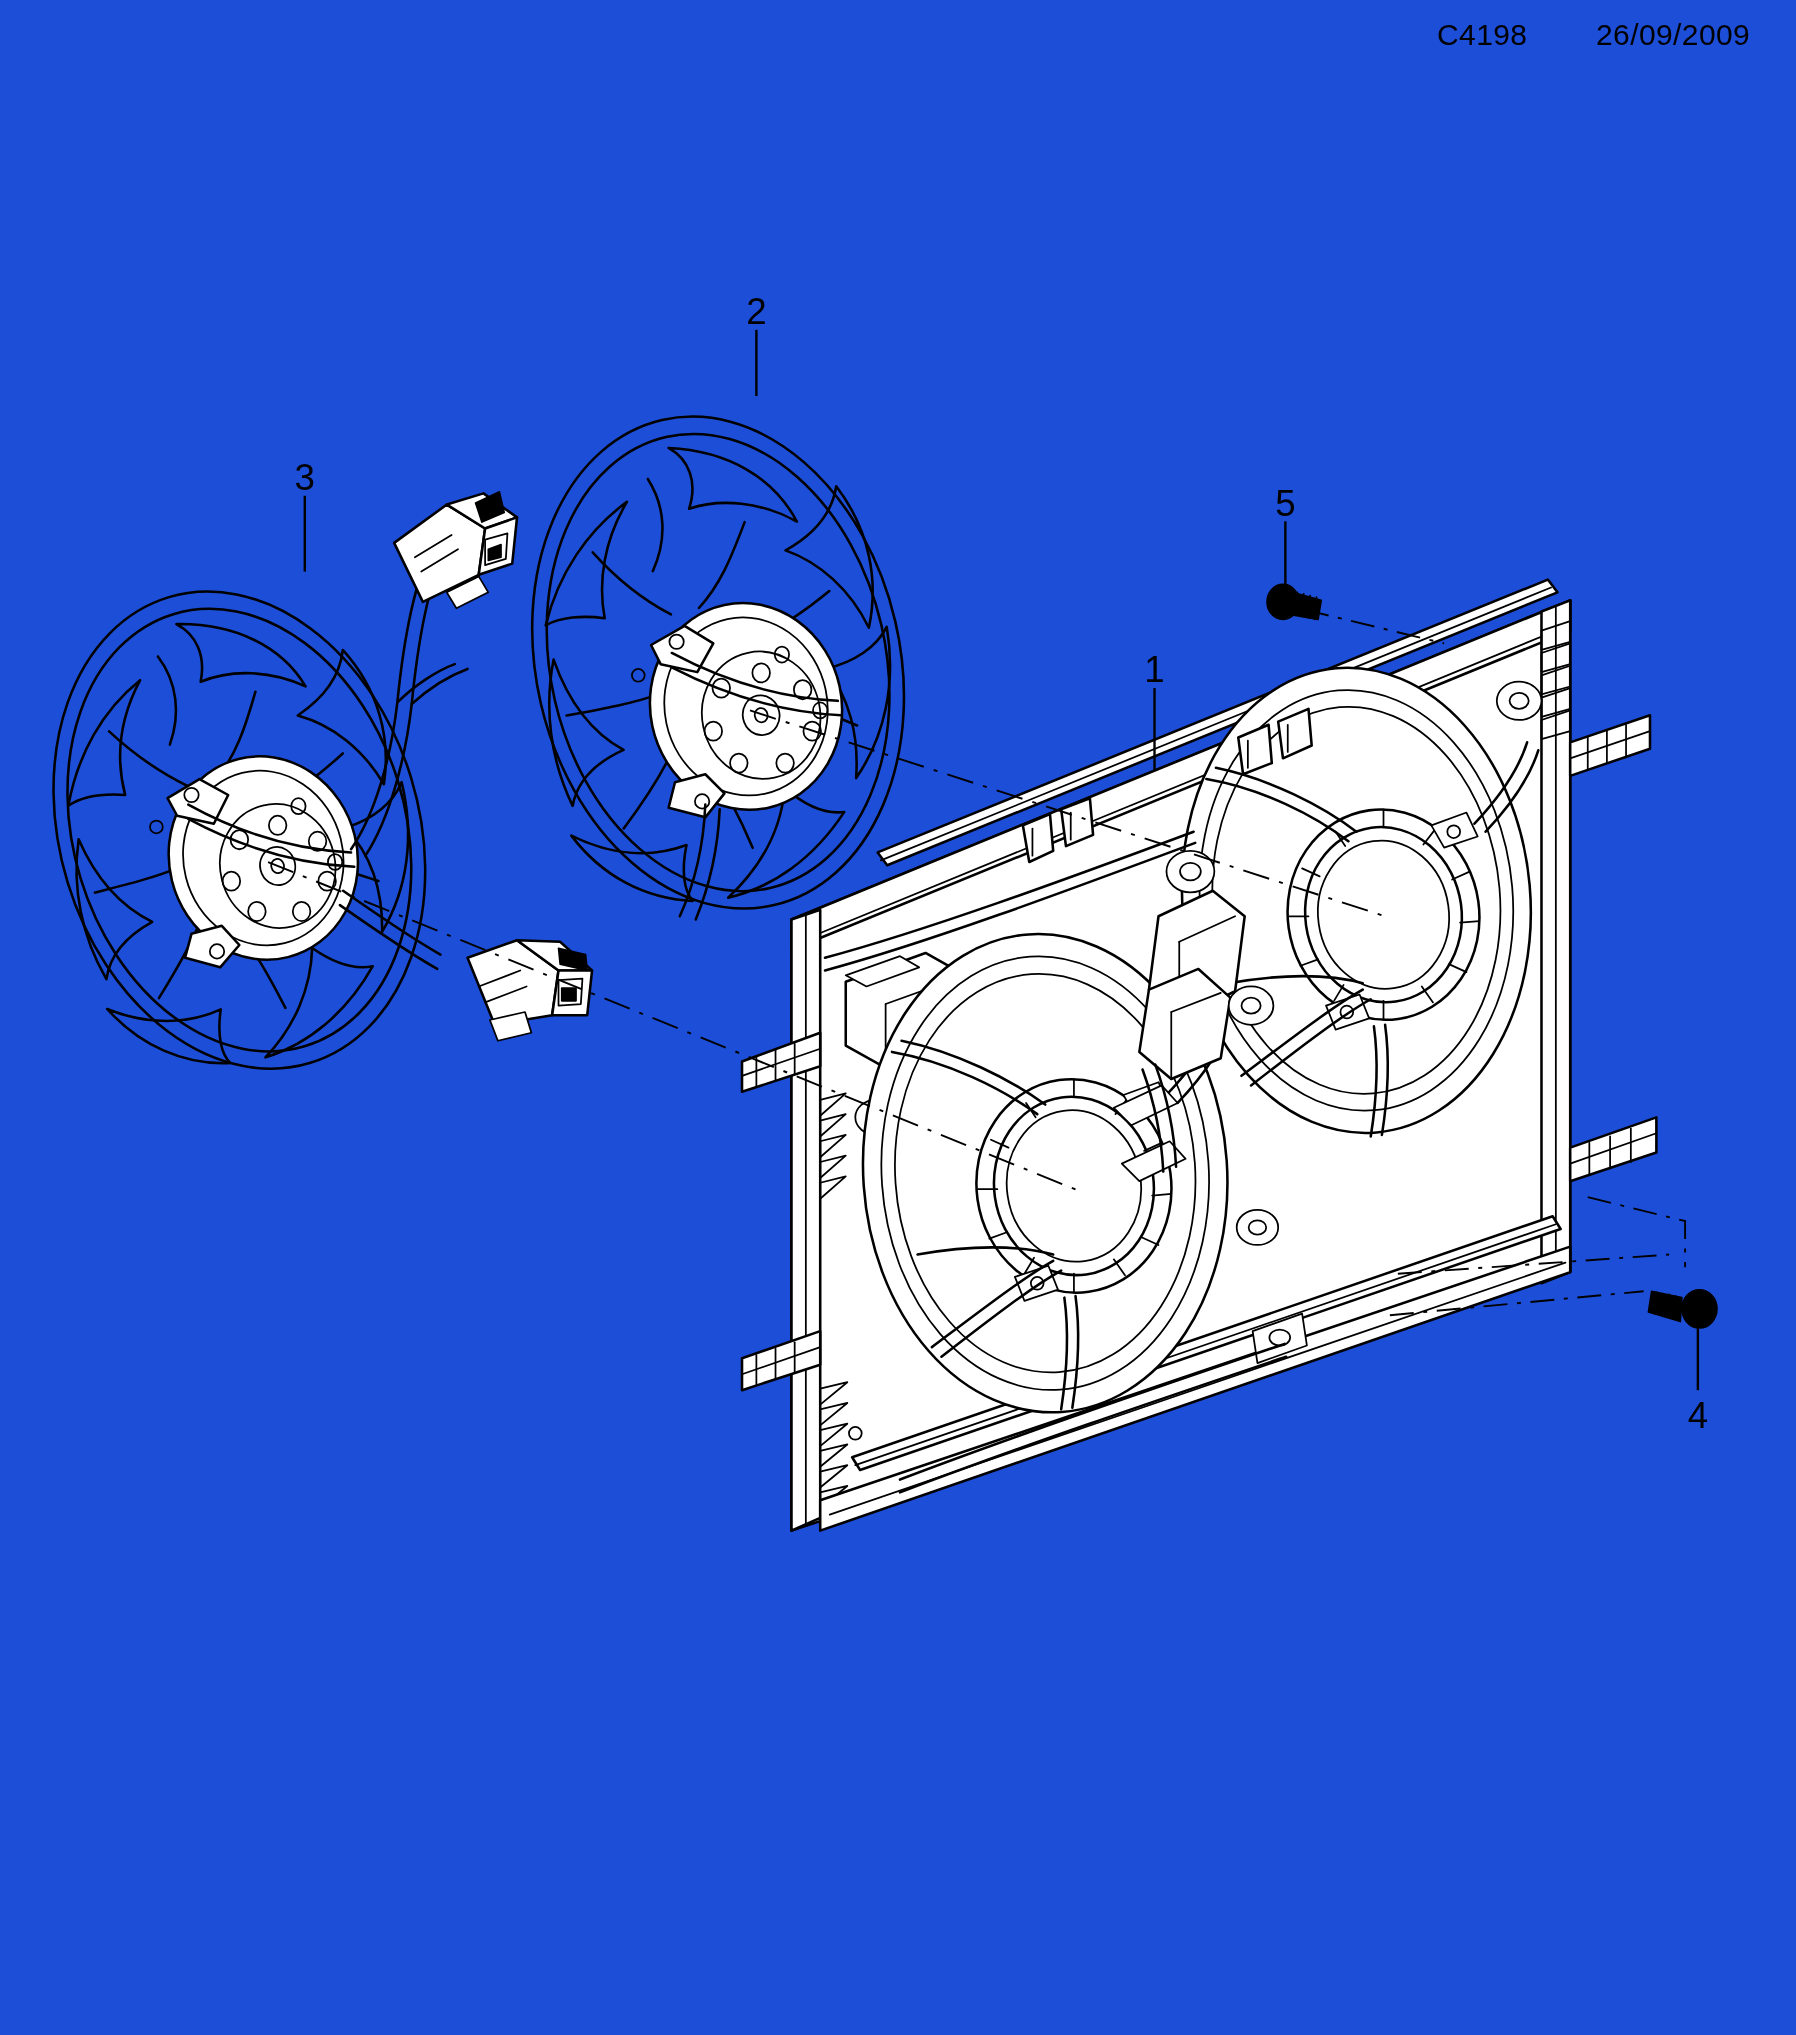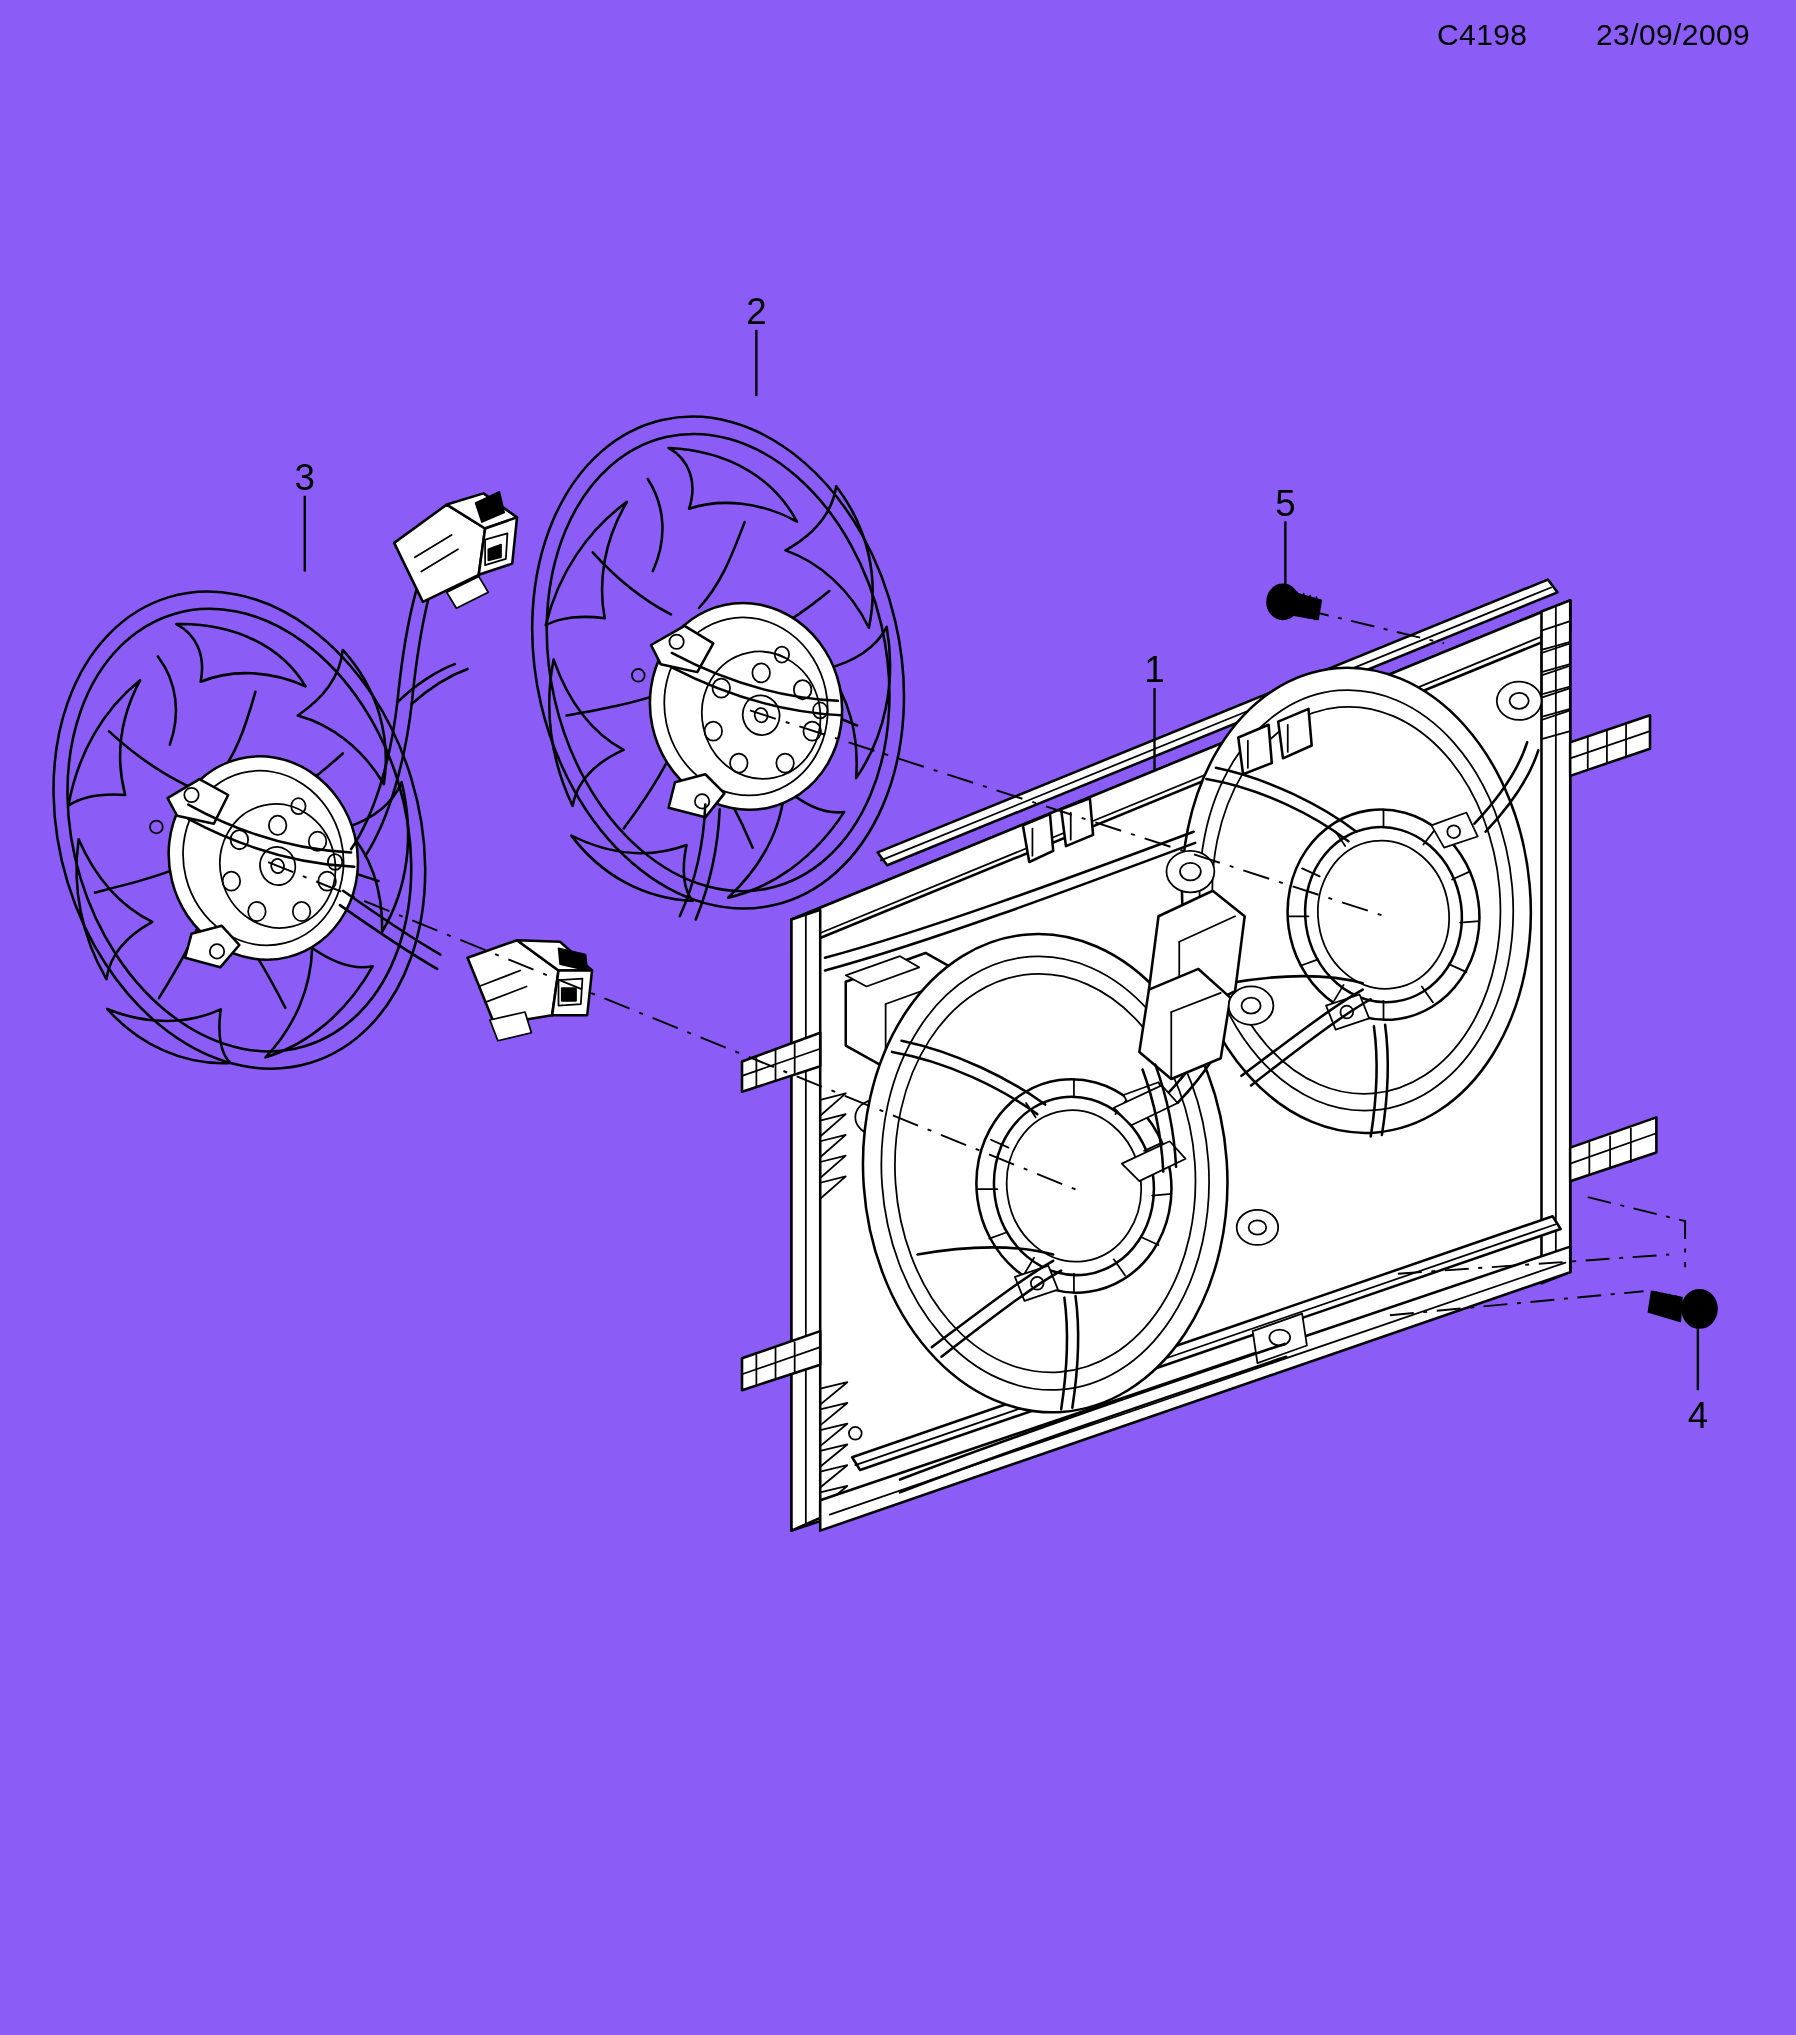--- a/index.html
+++ b/index.html
@@ -12,21 +12,21 @@
     height: 2036px;
     position: relative;
     font-family: "Liberation Sans", sans-serif;
     overflow: hidden;
   }
   #sheet {
     position: absolute;
     left: 0; top: 0;
     width: 1796px;
     height: 2036px;
-    background: #8b5cf6;
+    background: #1d4ed8;
   }
   .hdr {
     position: absolute;
     top: 17.6px;
     font-size: 30px;
     color: #000000;
     letter-spacing: 0.4px;
     white-space: nowrap;
   }
   #hdr-code { left: 1437px; }
@@ -52,21 +52,21 @@
     fill: #000;
     text-anchor: middle;
   }
 </style>
 </head>
 <body>
 
 <div id="sheet">
 
   <div class="hdr" id="hdr-code">C4198</div>
-  <div class="hdr" id="hdr-date">23/09/2009</div>
+  <div class="hdr" id="hdr-date">26/09/2009</div>
 
   <svg id="art" viewBox="0 0 2251 2551">
 
     <g>
 
       <g transform="translate(300,1040) rotate(-17)">
         <ellipse class="ln" cx="0" cy="0" rx="225" ry="305" fill="#fff"></ellipse>
         <ellipse class="ln" cx="0" cy="0" rx="208" ry="283" fill="none"></ellipse>
 
         <g>

